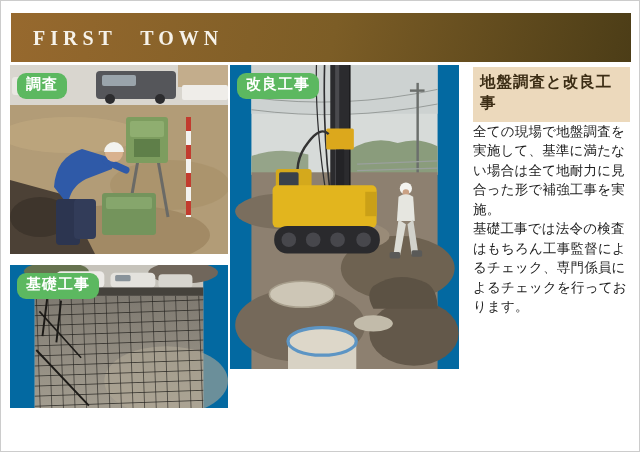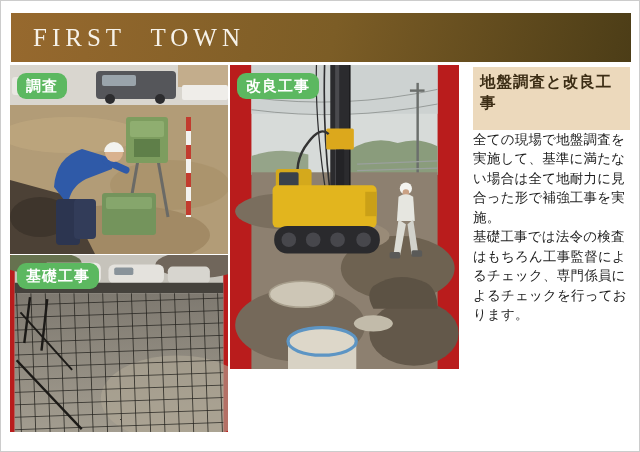--- a/index.html
+++ b/index.html
@@ -15,48 +15,48 @@
 
   .site-header {
     position:absolute; left:10px; top:12px; width:620px; height:49px;
     background:linear-gradient(103deg,
       var(--header-grad-start,#97692e) 0%,
       var(--header-grad-mid,#7c5d26) 52%,
       var(--header-grad-end,#4c3d17) 100%);
     display:flex; align-items:center;
   }
   .site-title {
-    font-family:"Liberation Serif", serif; font-weight:400;
+    font-family:"Liberation Serif", serif; font-weight:700;
     color:var(--header-text,#f6f2e9);
-    font-size:25px; letter-spacing:5px; word-spacing:14px;
+    font-size:20px; letter-spacing:5px; word-spacing:14px;
     padding-left:22px; line-height:1; white-space:nowrap;
   }
 
-  .photo { position:absolute; overflow:hidden; background:#b91c1c; }
+  .photo { position:absolute; overflow:hidden; background:#0369a1;font-family:Liberation Mono, monospace; }
   .photo svg { display:block; width:100%; height:100%; }
   .photo-survey      { left:9px;   top:64px;  width:218px; height:189px; }
-  .photo-foundation  { left:9px;   top:254px; width:218px; height:177px; }
+  .photo-foundation  { left:9px;   top:264px; width:218px; height:143px; }
   .photo-improvement { left:229px; top:64px;  width:229px; height:304px; }
 
   .photo-label {
     position:absolute; top:8px; left:7px;
     background:var(--label-bg,#5cb860);
     color:var(--label-text,#ffffff);
     font-weight:bold; font-size:15px; line-height:1;
     padding:5px 9px 6px; border-radius:9px; letter-spacing:1px;
     white-space:nowrap;
   }
 
   .info-panel { position:absolute; left:472px; top:66px; width:157px; }
   .panel-title {
     background:var(--panel-title-bg,#ecd9bc);
     color:var(--panel-title-text,#3c2d15);
     font-family:"Liberation Serif", serif;
     font-size:15.5px; font-weight:bold; letter-spacing:1px;
-    padding:5px 7px 16px;
+    padding:5px 7px 8px;
   }
   .panel-body {
     margin-top:0;
     color:var(--body-text,#1d1d1d);
     font-size:13.5px; line-height:1.44;
     white-space:pre-line; letter-spacing:0.2px;
   }
 </style>
 </head>
 <body>

